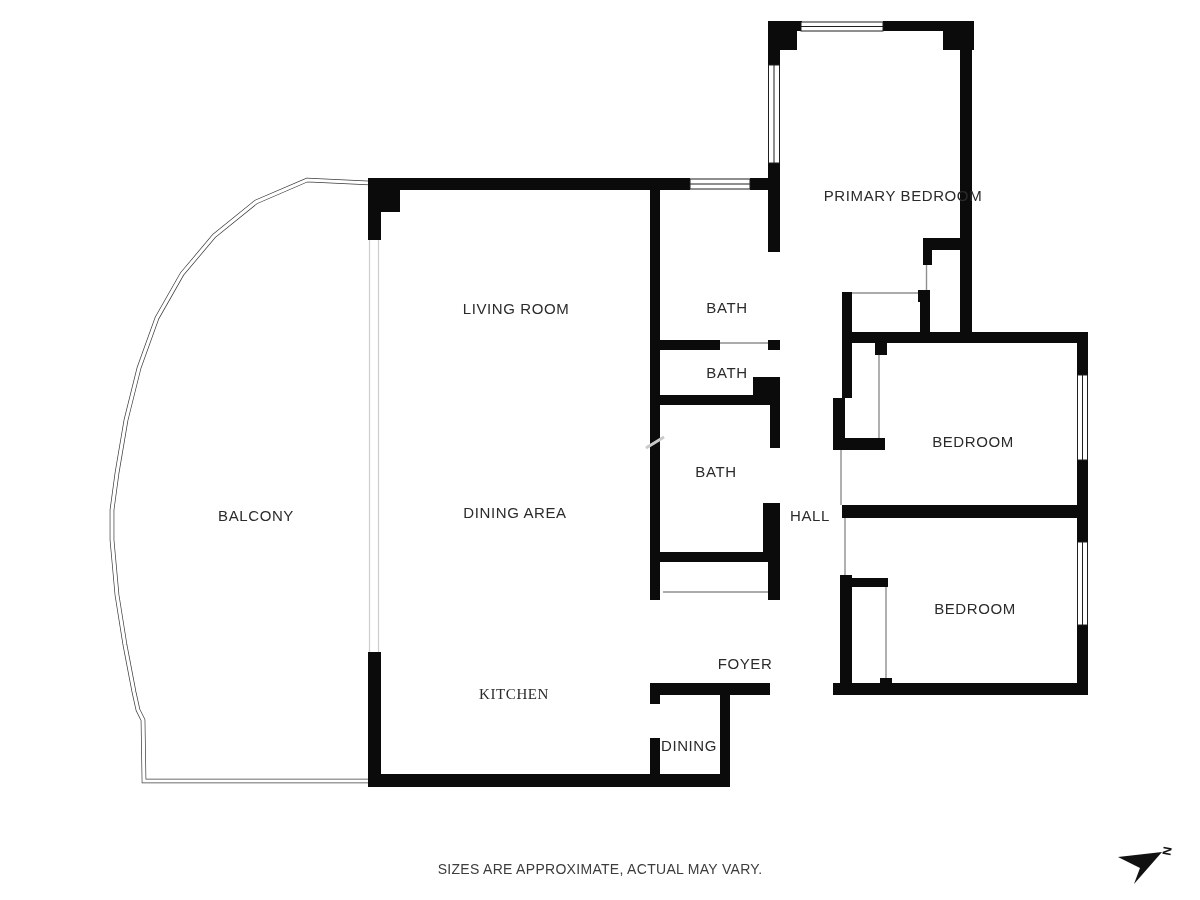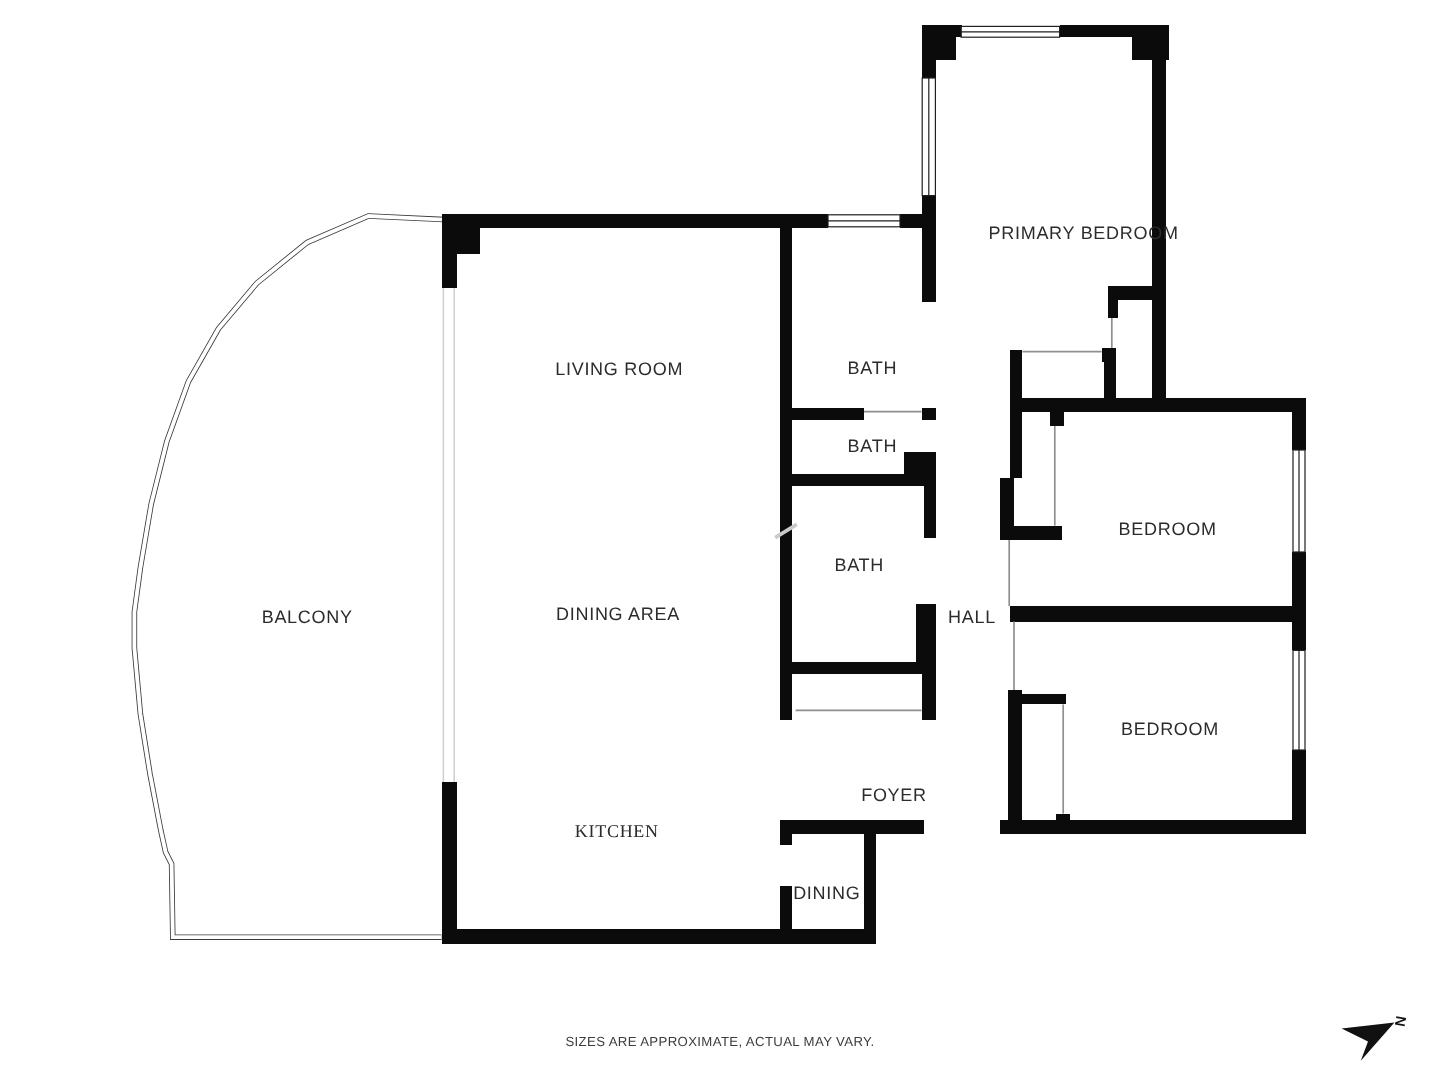--- a/index.html
+++ b/index.html
@@ -8,21 +8,21 @@
     font-family:"Liberation Sans", sans-serif; overflow:hidden;
   }
   .plan-svg { position:absolute; left:0; top:0; }
   .room-label {
     position:absolute; transform:translate(-50%,-50%);
     font-size:15px; letter-spacing:0.6px; color:#2b2b2b;
     white-space:nowrap; user-select:none;
   }
   .disclaimer {
     position:absolute; left:600px; top:869px; transform:translate(-50%,-50%);
-    font-size:11px; letter-spacing:0.3px; color:#3c3c3c; white-space:nowrap;
+    font-size:14px; letter-spacing:0.3px; color:#3c3c3c; white-space:nowrap;
   }
   .compass-n {
     position:absolute; left:1167px; top:851px; transform:translate(-50%,-50%) rotate(100deg);
     font-size:12px; font-weight:600; color:#111; white-space:nowrap;
   }
 </style>
 </head>
 <body>
 
 <div class="canvas">

